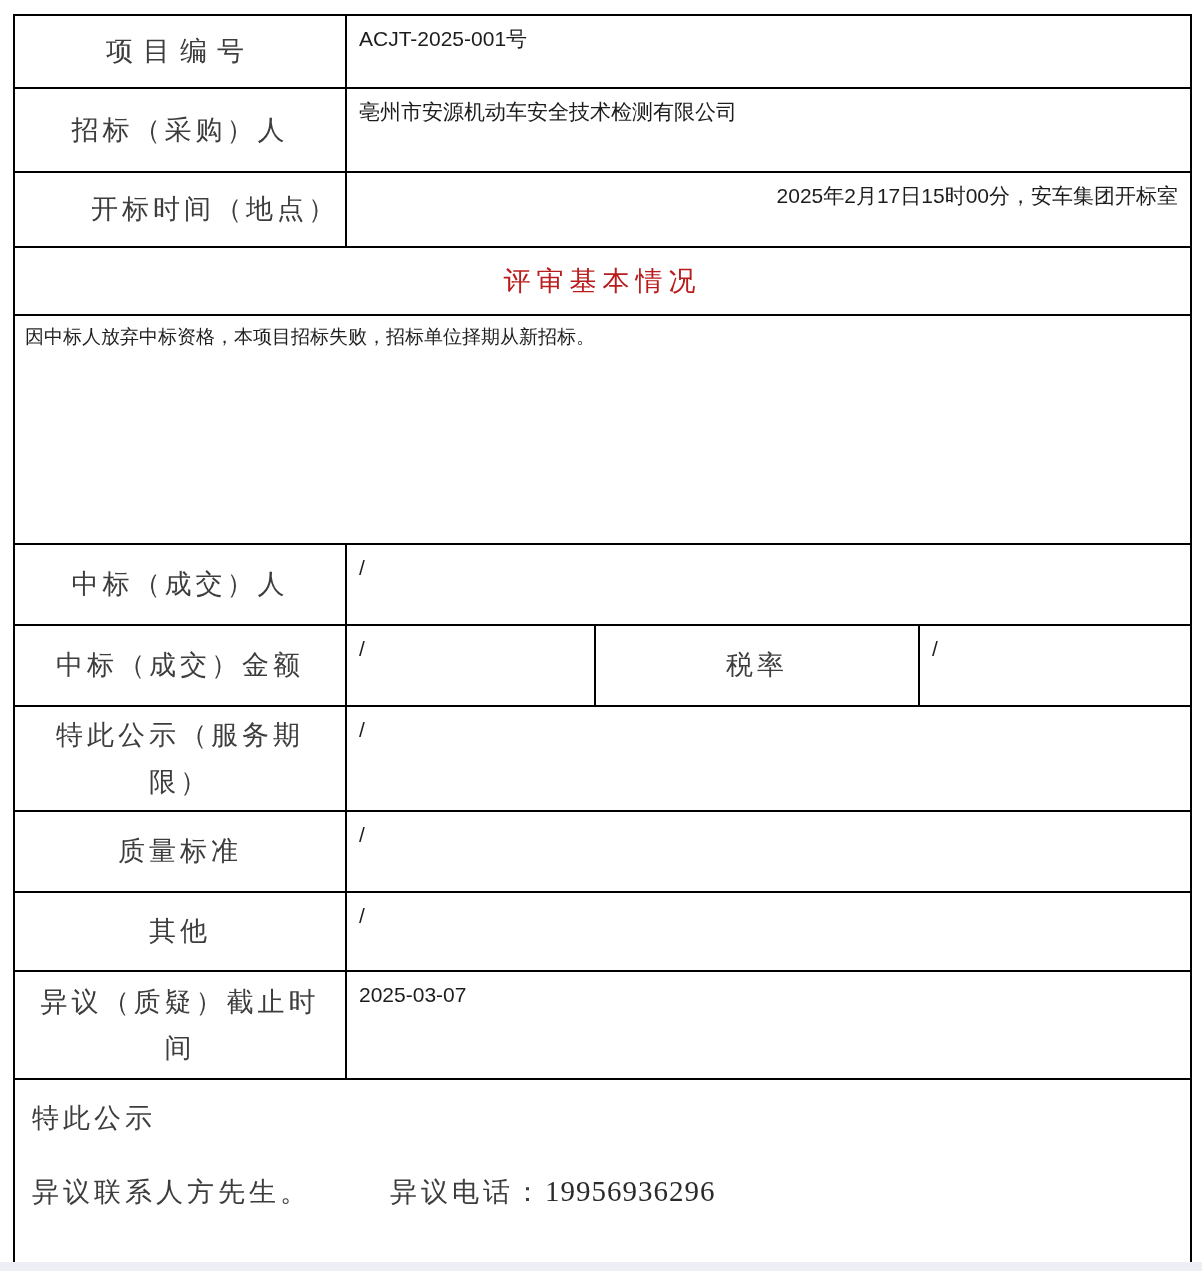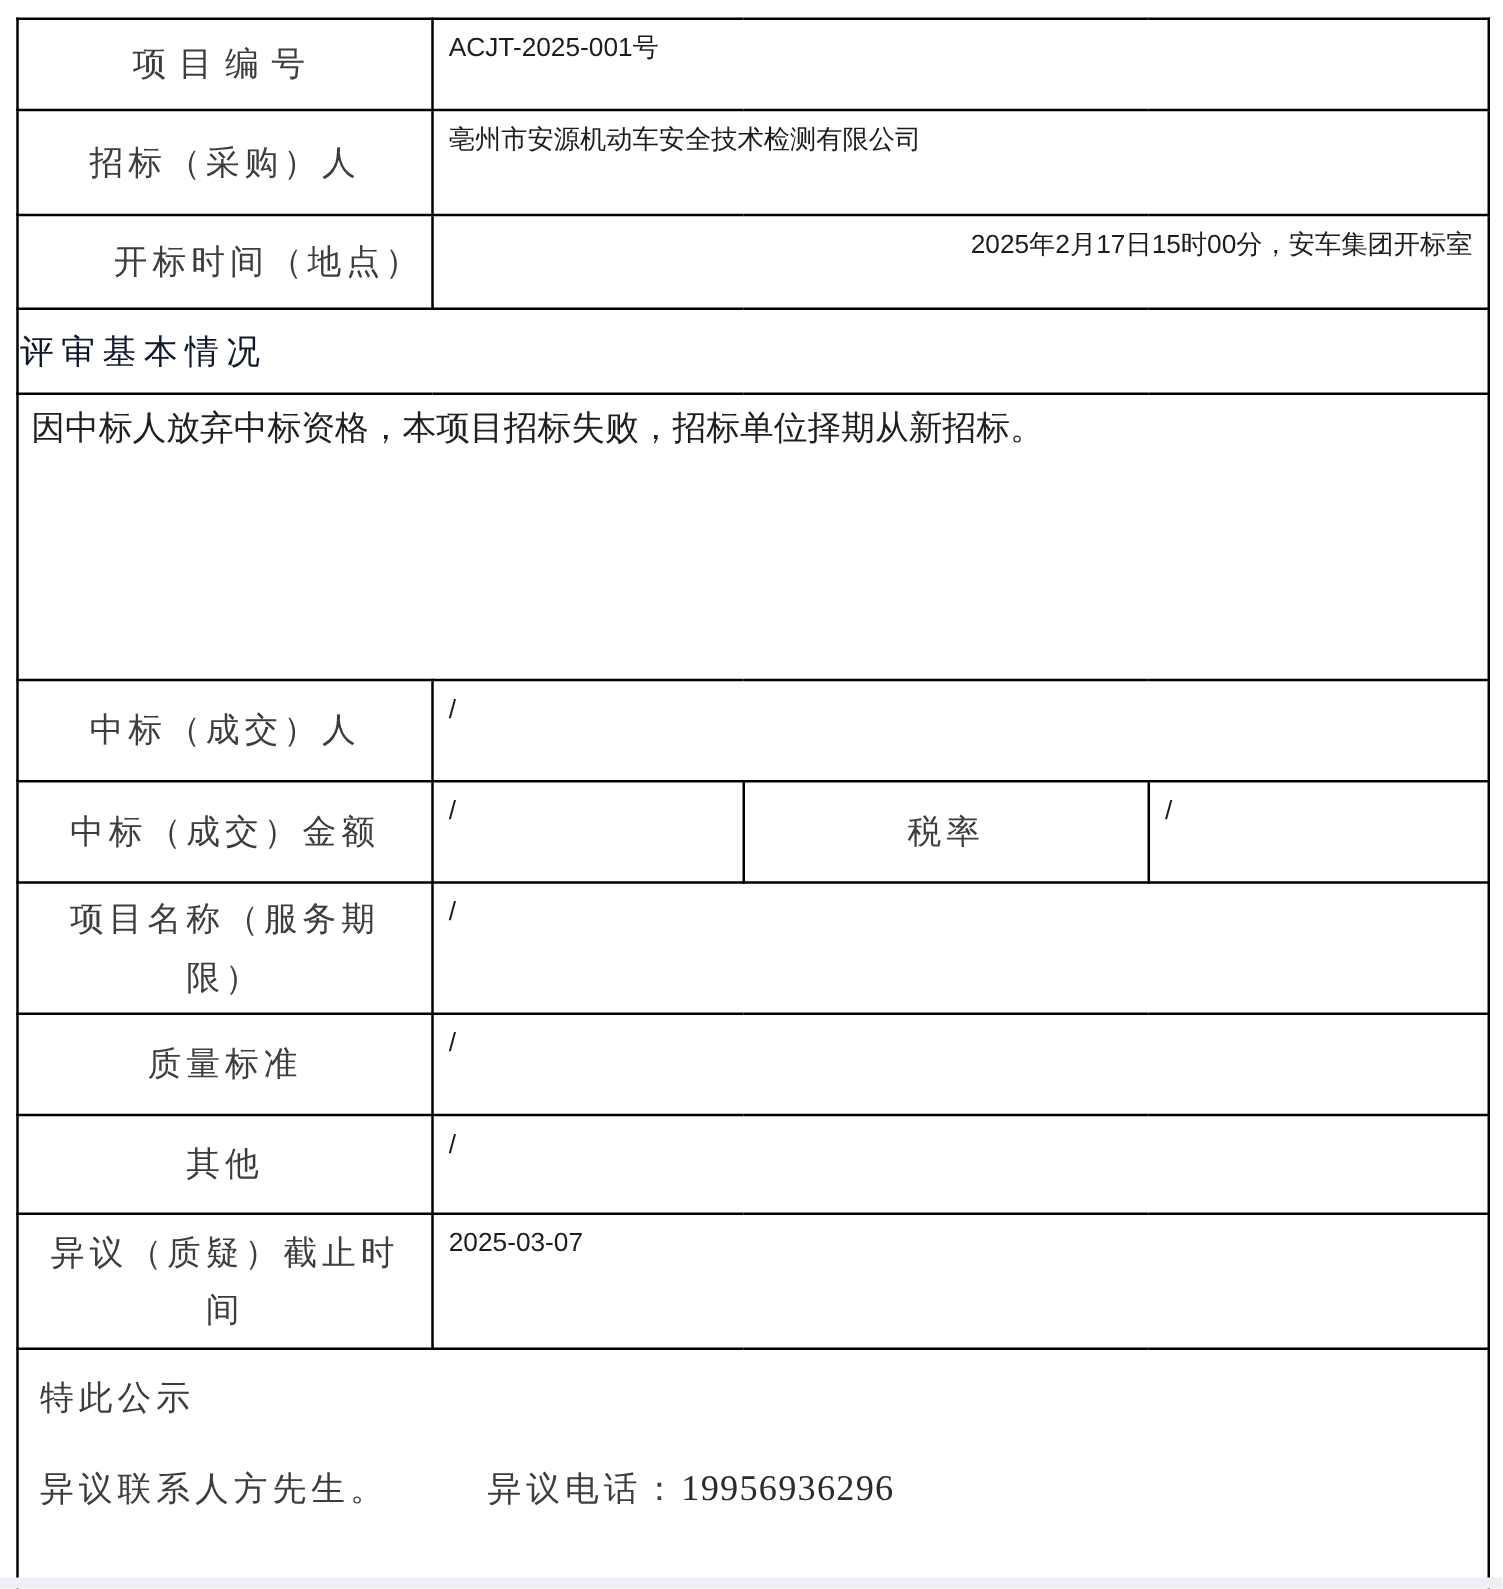--- a/index.html
+++ b/index.html
@@ -46,29 +46,30 @@
     font-family: "Liberation Sans", "DejaVu Sans", sans-serif;
     color: #1c1c1c;
     font-size: 21px;
     text-align: left;
     vertical-align: top;
     padding: 9px 12px 0 12px;
     line-height: 1.35;
   }
   .section-title {
     font-family: "Liberation Serif", "DejaVu Serif", serif;
-    color: #0f172a;
+    color: #b91c1c;
     font-size: 27px;
     letter-spacing: 6px;
+    text-align: center;
     vertical-align: middle;
   }
   .note {
     font-family: "Liberation Sans", "DejaVu Sans", sans-serif;
     color: #1f1f1f;
-    font-size: 27px;
+    font-size: 19px;
     text-align: left;
     vertical-align: top;
     padding: 8px 23px 0 10px;
   }
   
   .r1  td { height: 67px; }
   .r2  td { height: 62px; }
   .r3  td { height: 73px; }
   .r4  td { height: 64px; text-align: right; }
   .r5  td { height: 64px; }
@@ -150,21 +151,21 @@
   </tr>
 
   <tr class="r8">
     <td class="label">中标（成交）金额</td>
     <td class="value">/</td>
     <td class="label">税率</td>
     <td class="value">/</td>
   </tr>
 
   <tr class="r9">
-    <td class="label">项目名称（服务期
+    <td class="label">特此公示（服务期
 限）</td>
     <td class="value" colspan="3">/</td>
   </tr>
 
   <tr class="r10">
     <td class="label">质量标准</td>
     <td class="value" colspan="3">/</td>
   </tr>
 
   <tr class="r11">

